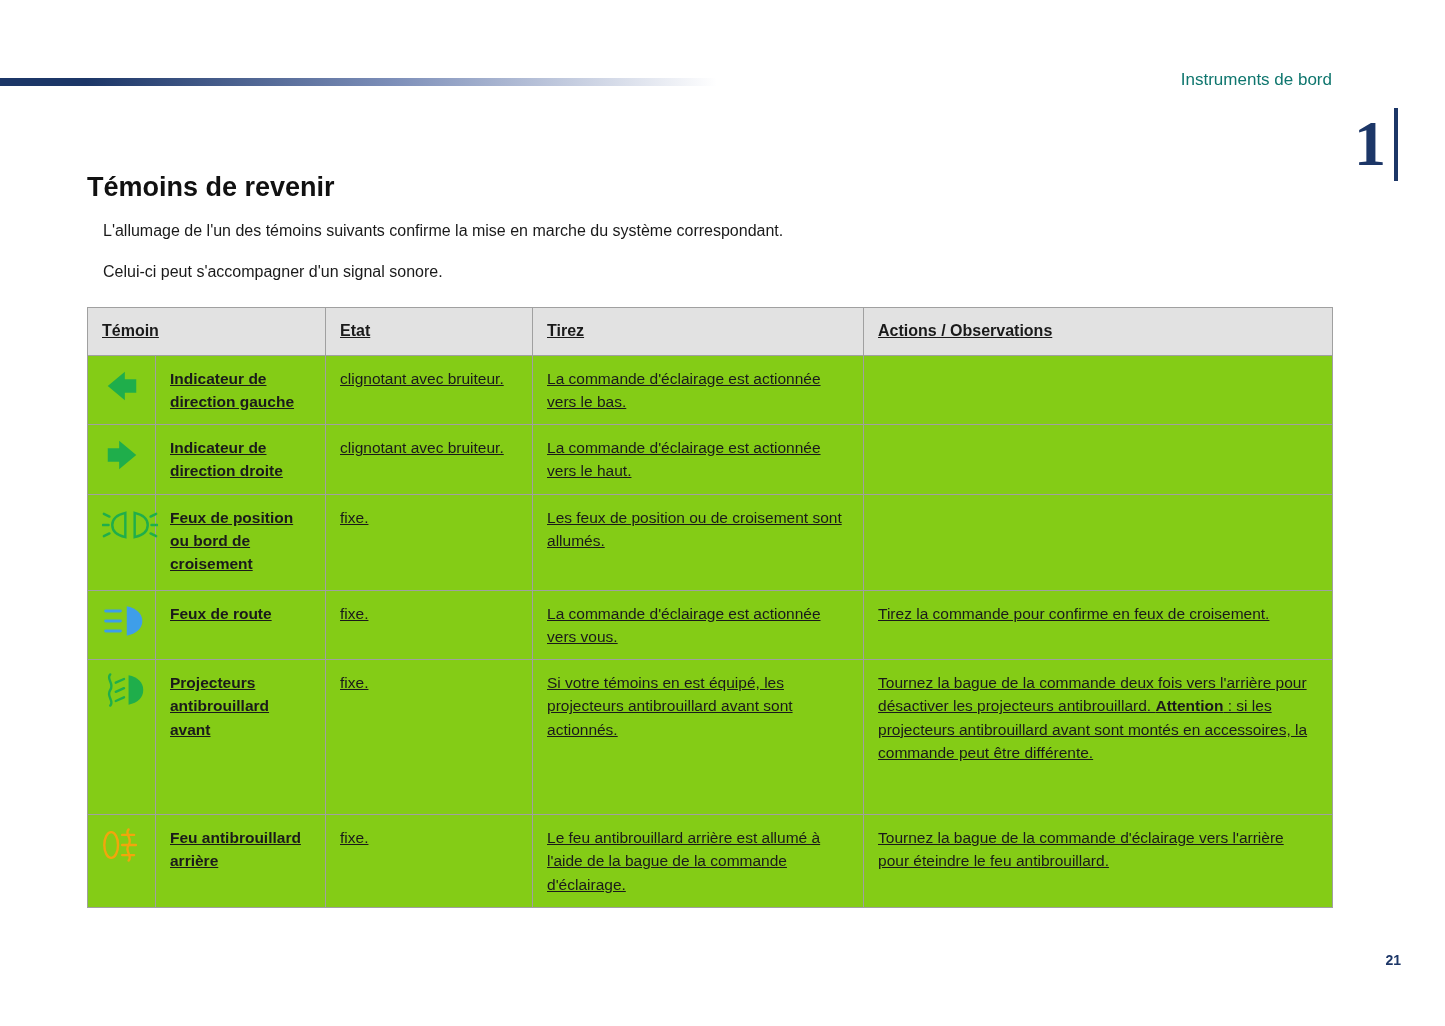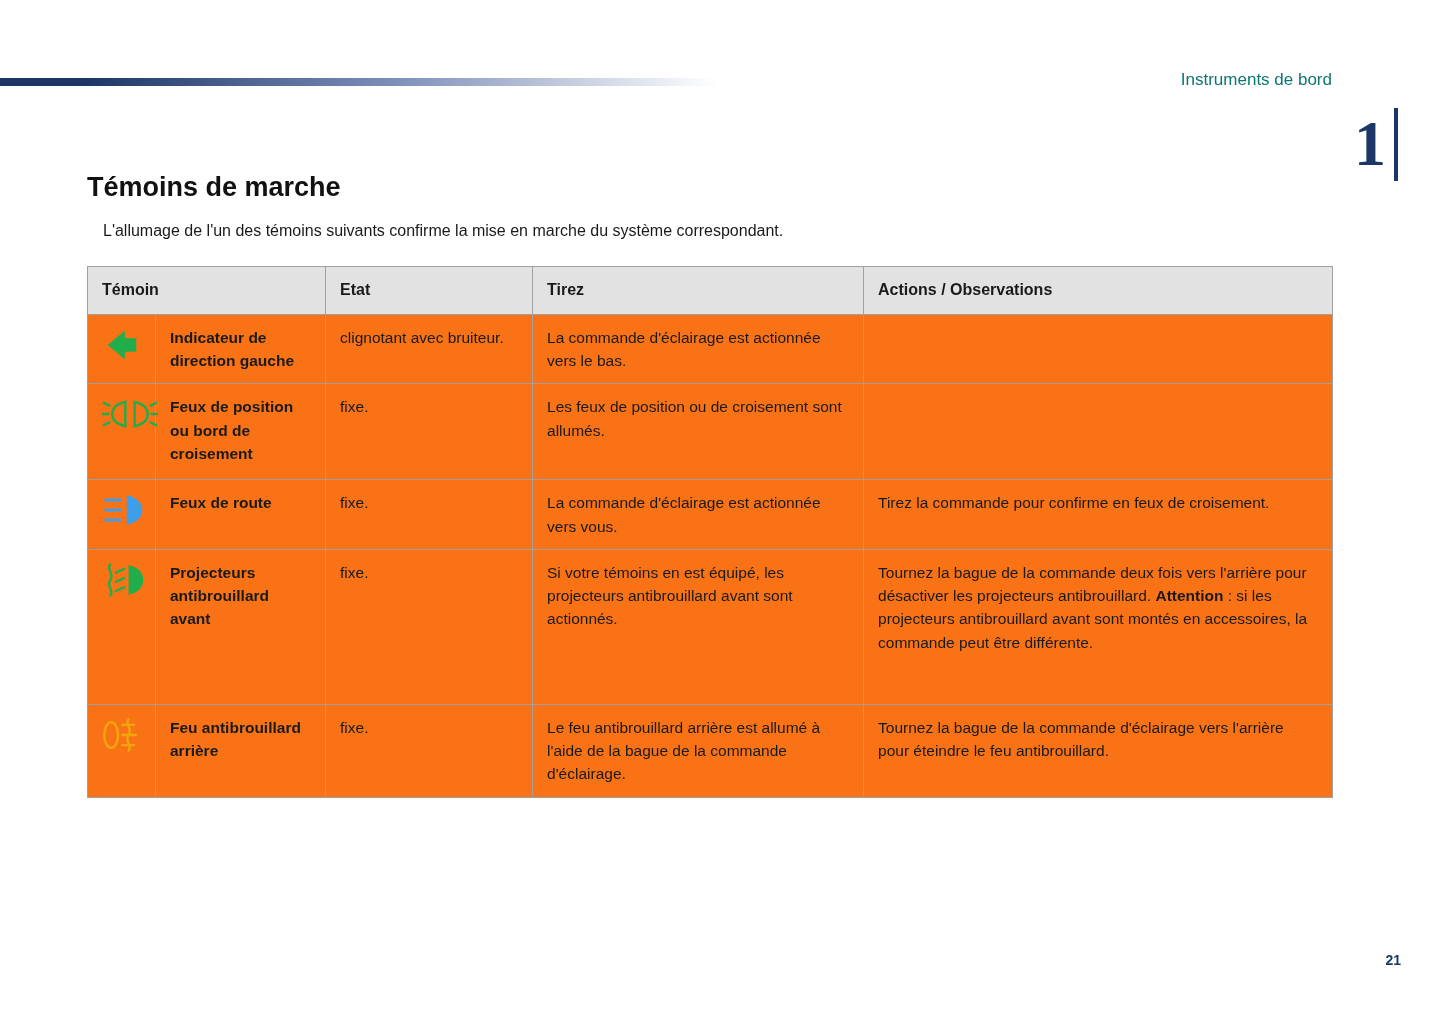--- a/index.html
+++ b/index.html
@@ -69,37 +69,38 @@
     font-size: 16px;
     line-height: 1.55;
   }
 
   
   table.lamps {
     margin-top: 22px;
     border-collapse: collapse;
     table-layout: fixed;
     width: 1245px;
+    text-decoration: underline;
   }
   table.lamps th, table.lamps td {
     border: 1px solid #a0a0a0;
   }
   table.lamps th {
     background: #e2e2e2;
     text-align: left;
     font-size: 16px;
     font-weight: bold;
     padding: 12px 14px;
   }
   table.lamps td {
     vertical-align: top;
     padding: 11px 14px;
     font-size: 15.5px;
     line-height: 1.5;
-    background: #f97316;
+    background: #84cc16;
   }
   td.icon-cell {
     text-align: center;
     padding: 12px 4px 4px 4px;
     background: #fbfbfb;
   }
   td.label-cell {
     font-weight: bold;
     background: #f5f5f5;
   }
@@ -108,23 +109,24 @@
 </style>
 </head>
 <body>
 
 <div class="top-bar"></div>
 <div class="header-right">Instruments de bord</div>
 <div class="chapter-number">1</div>
 <div class="page-number">21</div>
 
 <div class="content">
-  <h1 class="page-title">Témoins de marche</h1>
+  <h1 class="page-title">Témoins de revenir</h1>
   <div class="intro">
     <p>L'allumage de l'un des témoins suivants confirme la mise en marche du système correspondant.</p>
+    <p>Celui-ci peut s'accompagner d'un signal sonore.</p>
   </div>
 
   <table class="lamps">
     <colgroup>
       <col style="width:68px">
       <col style="width:170px">
       <col style="width:207px">
       <col style="width:331px">
       <col style="width:469px">
     </colgroup>
@@ -143,20 +145,31 @@
           <svg class="lamp-icon" width="38" height="38" viewBox="0 0 40 40">
             <polygon points="35,13 23,13 23,5 5,20 23,35 23,27 35,27" fill="#1fae4b"></polygon>
           </svg>
         </td>
         <td class="label-cell">Indicateur de direction gauche</td>
         <td>clignotant avec bruiteur.</td>
         <td>La commande d'éclairage est actionnée vers le bas.</td>
         <td class="actions-cell"><span></span></td>
       </tr>
 
+      <tr style="height:69px">
+        <td class="icon-cell">
+          <svg class="lamp-icon" width="38" height="38" viewBox="0 0 40 40">
+            <polygon points="5,13 17,13 17,5 35,20 17,35 17,27 5,27" fill="#1fae4b"></polygon>
+          </svg>
+        </td>
+        <td class="label-cell">Indicateur de direction droite</td>
+        <td>clignotant avec bruiteur.</td>
+        <td>La commande d'éclairage est actionnée vers le haut.</td>
+        <td class="actions-cell"><span></span></td>
+      </tr>
 
       <tr style="height:96px">
         <td class="icon-cell">
           <svg class="lamp-icon" width="56" height="38" viewBox="0 0 60 40" fill="none" stroke="#1fae4b" stroke-width="2.6" stroke-linecap="round">
             <path d="M25,7 C16,9 11,14 11,20 C11,26 16,31 25,33 Z"></path>
             <path d="M35,7 C44,9 49,14 49,20 C49,26 44,31 35,33 Z"></path>
             <line x1="8" y1="11" x2="2" y2="8"></line>
             <line x1="7" y1="20" x2="1" y2="20"></line>
             <line x1="8" y1="29" x2="2" y2="32"></line>
             <line x1="52" y1="11" x2="58" y2="8"></line>

